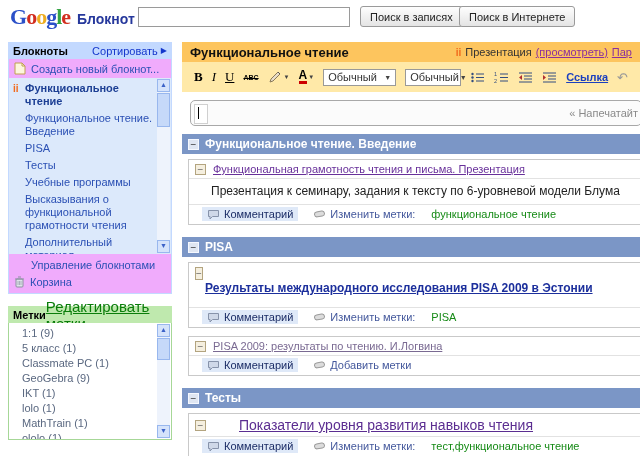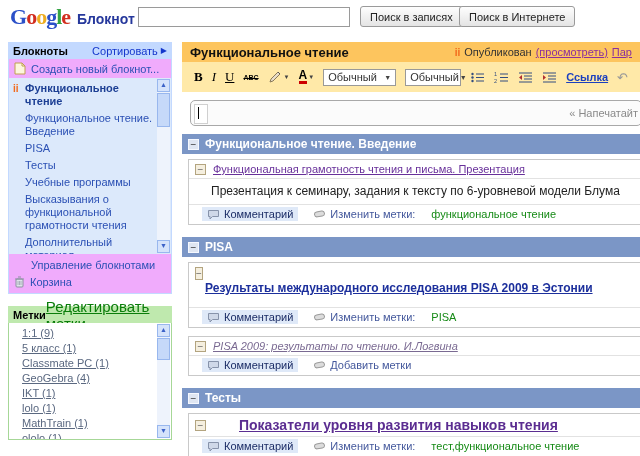--- a/index.html
+++ b/index.html
@@ -33,21 +33,21 @@
   .nb-list{position:relative;background:#dce9fb;height:176px;overflow:hidden;padding-top:2px;box-sizing:border-box;}
   .nb-active{position:relative;font-weight:bold;color:#1c3f94;padding:2px 18px 2px 16px;line-height:13px;}
   .nb-active .ppl{position:absolute;left:4px;top:2px;}
   .nb-item{color:#2b50b4;padding:2px 18px 2px 16px;line-height:13px;}
   .ppl{color:#f26a1c;font-weight:bold;font-size:10px;font-style:normal;}
   .nb-manage{padding:5px 5px 2px 22px;color:#2b50b4;}
   .nb-trash{display:flex;gap:5px;align-items:center;padding:3px 5px 5px 5px;color:#2b50b4;}
   .lbl-edit{color:#0a7d0a;font-size:15px;}
   .lbl-body{position:relative;border:1px solid #a6d797;border-top:none;background:#fff;height:117px;
             overflow:hidden;padding-top:3px;box-sizing:border-box;}
-  .lbl-item{color:#5a6880;padding:1px 18px 1px 13px;line-height:13px;text-decoration:underline;}
+  .lbl-item{color:#5a6880;padding:1px 18px 1px 13px;line-height:13px;}
 
   
   .sb{position:absolute;top:1px;right:1px;bottom:1px;width:13px;background:#eef3fc;
       display:flex;flex-direction:column;}
   .sb-btn{height:13px;flex:none;background:#d5e3fb;border:1px solid #98b7ee;box-sizing:border-box;
           color:#3c62c8;font-size:7px;line-height:10px;text-align:center;}
   .sb-thumb{flex:none;background:#c6d9f9;border:1px solid #98b7ee;box-sizing:border-box;height:34px;margin-top:1px;}
   .sb-thumb.small{height:22px;}
   .sb-fill{flex:1;}
 
@@ -87,22 +87,22 @@
   .note-card{margin:5px 0 0 6px;border:1px solid #c9c9c9;background:#fff;width:454px;box-sizing:border-box;}
   .note-card+.note-card{margin-top:8px;}
   .nt-row{display:flex;align-items:center;gap:7px;padding:3px 6px;}
   .nt-minusrow{padding:4px 6px 0 6px;}
   .pad-btm{padding:2px 6px 12px 16px;}
   .note-minus{flex:none;width:11px;height:11px;background:#f5efdf;border:1px solid #b3a47f;color:#666;
               font-size:10px;line-height:9px;text-align:center;box-sizing:border-box;}
   .note-link{text-decoration:underline;}
   .s-purple{color:#68309a;font-size:11px;}
   .s-navy{color:#1c2f9c;font-weight:bold;font-size:12px;}
-  .s-muted{color:#7a6a92;font-size:11px;font-style:italic;}
-  .s-purple-lg{color:#5b2d91;font-weight:bold;font-size:14px;padding-left:26px;}
+  .s-muted{color:#7a6a92;font-size:11px;}
+  .s-purple-lg{color:#5b2d91;font-weight:normal;font-size:14px;padding-left:26px;}
   .note-body{border-top:1px solid #e2e2e2;padding:5px 8px 6px 22px;font-size:12px;color:#222;}
   .note-footer{border-top:1px solid #e2e2e2;display:flex;align-items:center;gap:16px;padding:2px 8px 3px 13px;}
   .cmt-pill{display:flex;align-items:center;gap:4px;background:#dfe9f8;padding:1px 5px;color:#1c2d66;}
   .lbl-act{display:flex;align-items:center;gap:4px;color:#44589c;}
   .lbl-green{color:#168a16;}
   .ic{display:flex;}
 </style>
 </head>
 <body>
 
@@ -169,41 +169,41 @@
 
     <div class="panel-head ph-green">
       <span class="ph-title">Метки</span>
       <a class="lbl-edit" style="text-decoration:underline;">Редактировать метки</a>
     </div>
     <div class="lbl-body">
       <div>
           <div class="lbl-item">1:1 (9)</div>
           <div class="lbl-item">5 класс (1)</div>
           <div class="lbl-item">Classmate PC (1)</div>
-          <div class="lbl-item">GeoGebra (4)</div>
+          <div class="lbl-item">GeoGebra (9)</div>
           <div class="lbl-item">IKT (1)</div>
           <div class="lbl-item">lolo (1)</div>
           <div class="lbl-item">MathTrain (1)</div>
           <div class="lbl-item">ololo (1)</div>
         </div>
       <div class="sb">
         <div class="sb-btn">▲</div>
         <div class="sb-thumb small"></div>
         <div class="sb-fill"></div>
         <div class="sb-btn">▼</div>
       </div>
     </div>
   </div>
 
   <div class="main">
     <div class="titlebar">
       <span class="m-title">Функциональное чтение</span>
       <span class="pub">
         <span class="ppl">ii</span>
-        <span class="pub-txt">Опубликован</span>
+        <span class="pub-txt">Презентация</span>
         <a class="pub-link">(просмотреть)</a>
         <a class="pub-link">Пар</a>
       </span>
     </div>
 
     <div class="toolbar">
       <span class="tb-b">B</span>
       <span class="tb-i">I</span>
       <span class="tb-u">U</span>
       <span class="tb-abc">ABC</span>

